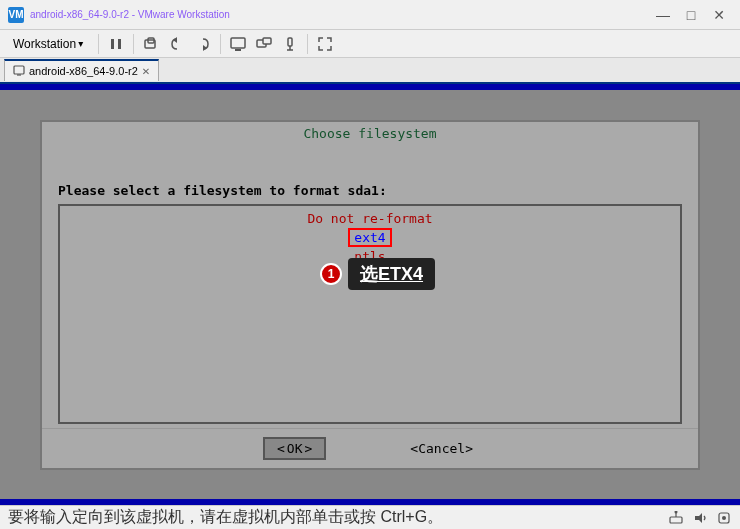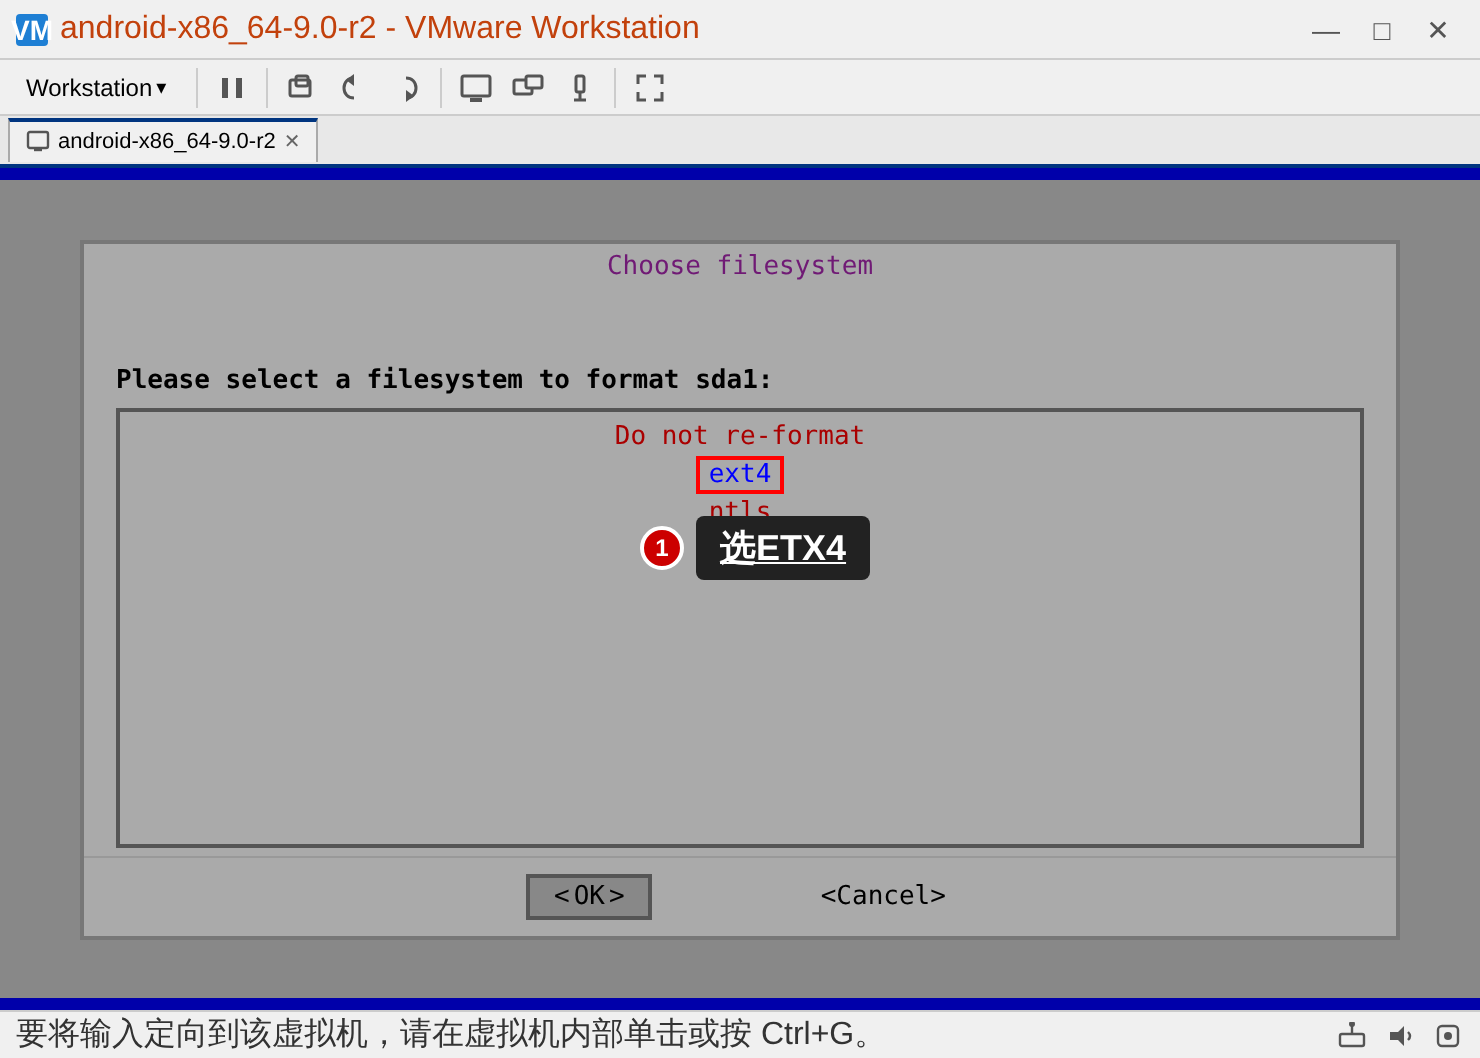--- a/index.html
+++ b/index.html
@@ -28,22 +28,22 @@
       background: #1e7fd4;
       border-radius: 2px;
       display: flex;
       align-items: center;
       justify-content: center;
       color: white;
       font-size: 10px;
     }
     .title-bar-text {
       flex: 1;
-      font-size: 16px;
-      color: #c2410c;
+      font-size: 10px;
+      color: #8b5cf6;
     }
     .title-bar-controls {
       display: flex;
       gap: 2px;
     }
     .tb-btn {
       width: 26px;
       height: 20px;
       background: transparent;
       border: none;
@@ -162,21 +162,21 @@
     .dialog {
       background: #aaaaaa;
       border: 2px solid #777;
       width: 660px;
       position: relative;
     }
 
     
     .dialog-title {
       text-align: center;
-      color: #701a75;
+      color: #14532d;
       font-family: monospace;
       font-size: 13px;
       padding: 4px 0 2px;
       background: #aaaaaa;
     }
 
     
     .dialog-content {
       padding: 8px 16px 0 16px;
     }
@@ -324,21 +324,21 @@
       align-items: center;
       justify-content: center;
       font-size: 12px;
     }
   </style>
 </head>
 <body>
 
 <div class="title-bar">
   <div class="title-bar-icon">
-    <span style="font-size:14px;font-weight:bold;">VM</span>
+    <span style="font-size:10px;font-weight:bold;">VM</span>
   </div>
   <span class="title-bar-text">android-x86_64-9.0-r2 - VMware Workstation</span>
   <div class="title-bar-controls">
     <button class="tb-btn">—</button>
     <button class="tb-btn">□</button>
     <button class="tb-btn close">✕</button>
   </div>
 </div>
 
 <div class="menu-bar">

